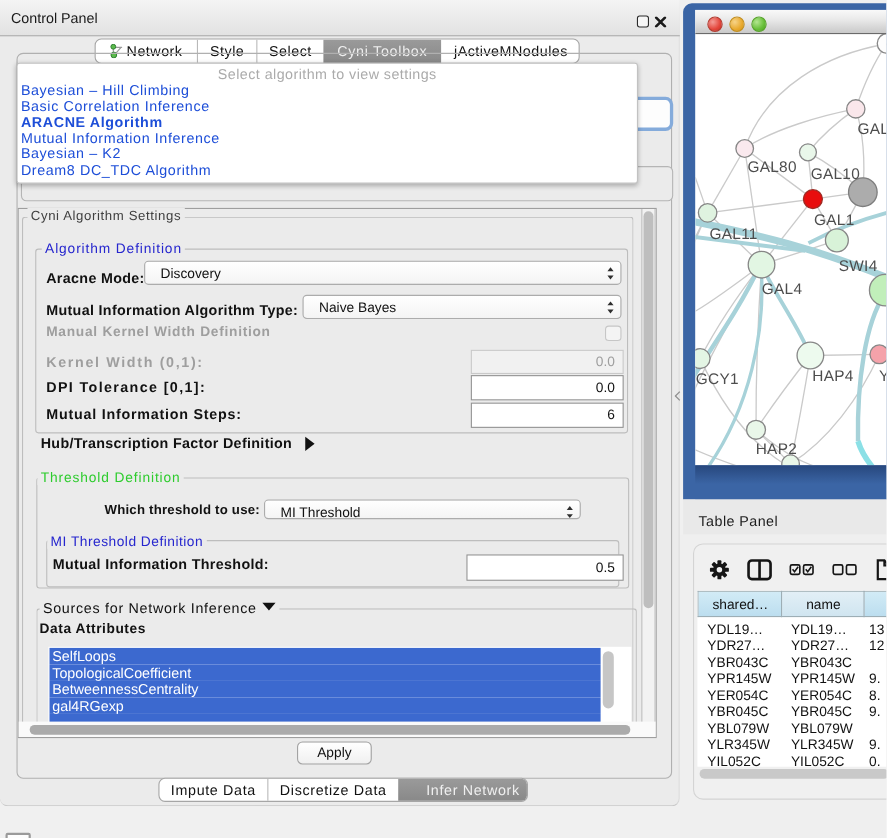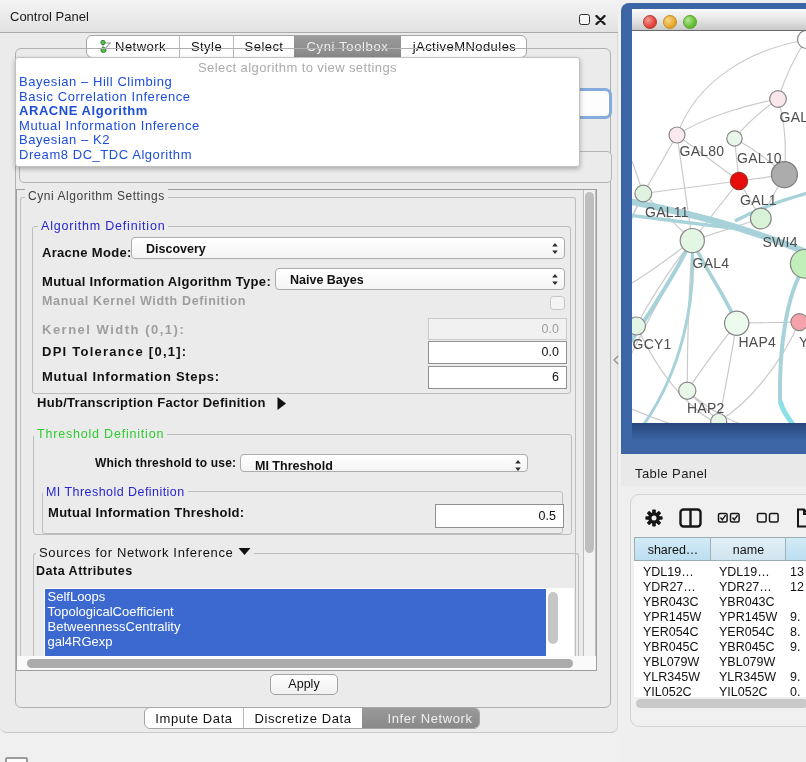--- a/index.html
+++ b/index.html
@@ -44,21 +44,21 @@
 #vthumb{left:585px;top:192px;width:9px;height:361px;background:#BEBEBE;border-radius:4.5px;}
 
 .group{position:absolute;border:1px solid #BDBDBD;border-radius:3px;}
 .glabel{position:absolute;background:#EBEBEB;padding:0 3px;font-size:12.5px;white-space:nowrap;letter-spacing:0.45px;}
 .blue{color:#2626CE;}
 .green{color:#2ECC2E;}
 .bold{font-weight:bold;}
 .lab{position:absolute;font-size:13px;font-weight:bold;color:#111;white-space:nowrap;letter-spacing:0.3px;}
 .gray{color:#9E9E9E;}
 .combo{position:absolute;background:linear-gradient(#FFFFFF,#F4F4F4);border:1px solid #ACACAC;border-radius:4px;box-sizing:border-box;font-size:12.5px;color:#111;}
-.combo span{position:absolute;left:14px;top:3.5px;font-weight:bold;}
+.combo span{position:absolute;left:14px;top:3.5px;}
 .field{position:absolute;background:#fff;border:1px solid #919191;box-sizing:border-box;font-size:12.5px;color:#111;text-align:right;}
 .field span{position:absolute;right:7px;top:3px;}
 .arrows{position:absolute;right:5px;top:4px;}
 
 #attrlist{left:44px;top:587.5px;width:530px;height:70px;background:#fff;overflow:hidden;}
 .lrow{position:absolute;left:1px;width:501px;height:15.1px;background:#3C69CF;color:#fff;font-size:13px;line-height:15.6px;}
 #lvthumb{left:548px;top:592px;width:10px;height:52px;background:#C6C6C6;border-radius:5px;}
 #hscroll{left:17px;top:656px;width:579px;height:14px;background:#FAFAFA;}
 #hthumb{left:27px;top:659px;width:546px;height:9px;background:#ABABAB;border-radius:4.5px;}
 
@@ -317,21 +317,21 @@
           <span>MI Threshold</span>
         <svg class="arrows" width="8" height="13" viewBox="0 0 8 13">
             <path d="M4,1 L6.8,4.6 L1.2,4.6 Z" fill="#2E2E2E"></path>
             <path d="M4,12 L1.2,8.4 L6.8,8.4 Z" fill="#2E2E2E"></path>
           </svg>
         </div>
 
       <div class="group" style="left:42px;top:491px;width:519px;height:41px;"></div>
       <div class="glabel blue" style="left:43px;top:485px;">MI Threshold Definition</div>
       <div class="lab" style="left:48px;top:505px;">Mutual Information Threshold:</div>
-      <div class="field" style="left:435px;top:504px;width:129px;height:24px;">
+      <div class="field" style="left:424px;top:504px;width:143px;height:24px;">
           <span style="top:4px;">0.5</span>
         </div>
 
       <div class="group" style="left:33px;top:553px;width:544px;height:114px;border-bottom:none;"></div>
       <div class="glabel" style="left:36px;top:545px;color:#111;font-size:13px;letter-spacing:0.65px;font-weight:normal;">Sources for Network Inference <svg width="13" height="9" viewBox="0 0 13 9" style="vertical-align:1px">
             <path d="M0.5,1 L12.5,1 L6.5,8 Z" fill="#111"></path>
           </svg></div>
       <div class="lab" style="left:36px;top:564px;font-size:12.5px;letter-spacing:0.5px;">Data Attributes</div>
       <div class="abs" id="attrlist">
         <div class="lrow" style="top:1px;"><span style="padding-left:2.5px;">SelfLoops</span></div>

